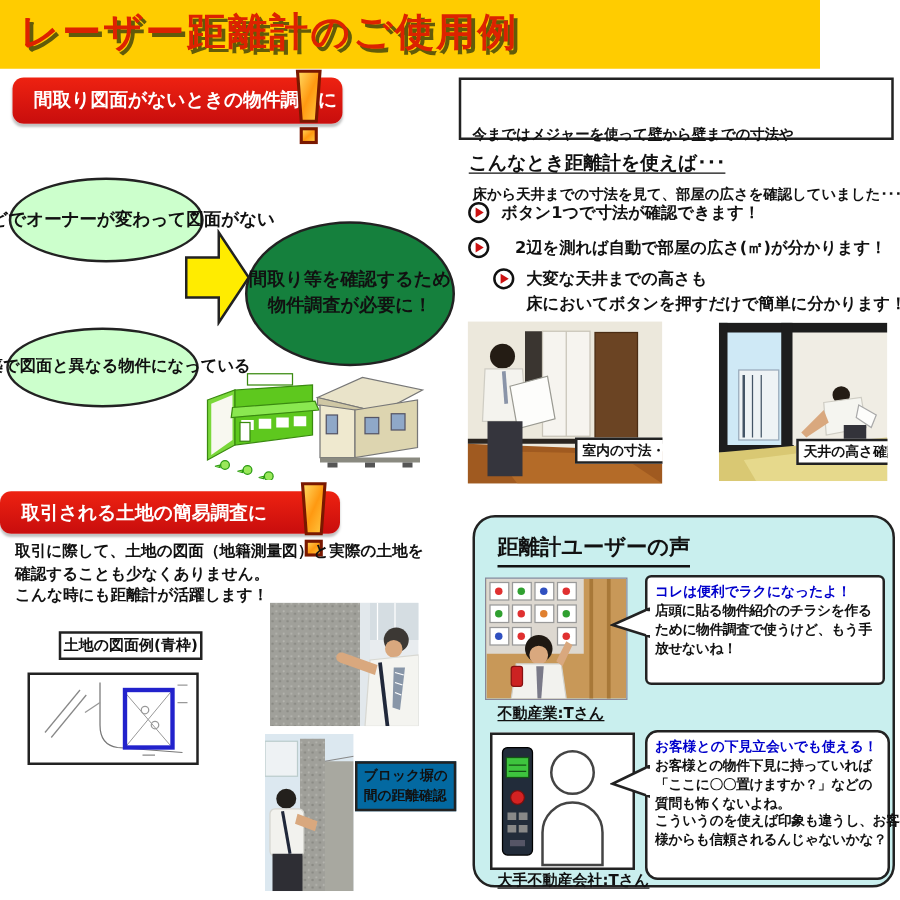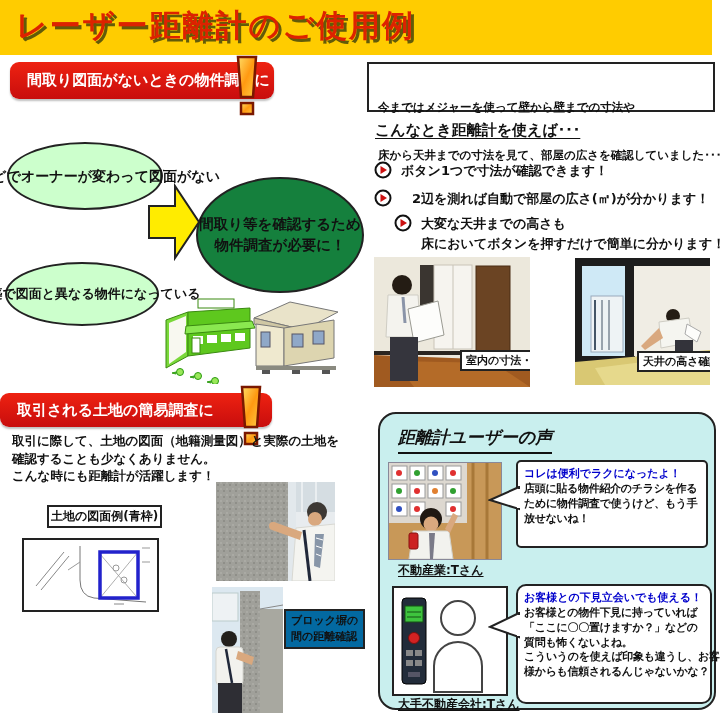--- a/index.html
+++ b/index.html
@@ -1,20 +1,20 @@
 <!DOCTYPE html>
 <html><head>
 <meta charset="utf-8">
 <style>
   html,body{margin:0;padding:0;}
   body{width:720px;height:720px;position:relative;background:#fff;
        font-family:"DejaVu Sans","Liberation Sans",sans-serif;font-weight:bold;color:#111;
        overflow:hidden;}
   .abs{position:absolute;}
-  .band{position:absolute;left:0;top:0;width:712px;height:55px;background:#ffcc00;}
+  .band{position:absolute;left:0;top:0;width:656px;height:55px;background:#ffcc00;}
   .pagetitle{position:absolute;left:16px;top:5px;font-size:31px;letter-spacing:2px;
        color:#dd2200;text-shadow:3px 3px 0 rgba(70,70,10,0.85);white-space:nowrap;}
   .redbar{position:absolute;background:linear-gradient(#ee2211,#c80d0d);border-radius:9px;
        box-shadow:0 2px 2px rgba(0,0,0,0.25);display:flex;align-items:center;}
   .redbar span{color:#fff;font-size:15px;padding-left:17px;white-space:nowrap;}
   .oval{position:absolute;background:#ccffcc;border:2px solid #222;border-radius:50%;
        display:flex;flex-direction:row;justify-content:center;align-items:center;text-align:center;}
   .oval div{white-space:nowrap;}
   .resoval{position:absolute;background:#15803d;border:2px solid #222;border-radius:50%;
        display:flex;flex-direction:column;justify-content:center;align-items:center;text-align:center;
@@ -32,21 +32,21 @@
   .s2body div{white-space:nowrap;}
   .maplabel{position:absolute;left:47px;top:505px;border:2px solid #222;background:#fff;
        font-size:12px;padding:1px 2px;white-space:nowrap;}
   .mapbox{position:absolute;left:22px;top:538px;width:133px;height:70px;border:2px solid #222;background:#fff;}
   .wallcap{position:absolute;left:284px;top:609px;border:2px solid #222;background:#0369a1;
        font-size:11px;line-height:1.45;padding:2px 5px;}
   .wallcap div{white-space:nowrap;}
   .panel{position:absolute;left:378px;top:412px;width:338px;height:298px;background:#c9efee;
        border:2px solid #222;border-radius:18px;box-sizing:border-box;}
   .panelhead{position:absolute;left:18px;top:12px;font-size:17px;border-bottom:2px solid #111;
-       padding-bottom:3px;white-space:nowrap;font-style:italic;}
+       padding-bottom:3px;white-space:nowrap;}
   .photoframe{position:absolute;overflow:hidden;}
   .vcaption{position:absolute;font-size:12px;text-decoration:underline;text-underline-offset:2px;white-space:nowrap;}
   .bubble{position:absolute;background:#fff;border:2px solid #222;border-radius:5px;
        padding:5px 6px;box-sizing:border-box;}
   .bubble .hl{color:#0000cc;font-size:11px;white-space:nowrap;line-height:1.35;}
   .bubble .bl{font-size:11px;letter-spacing:-0.3px;white-space:nowrap;line-height:1.35;}
   .tail{position:absolute;}
   .whitebox{position:absolute;background:#fff;border:2px solid #222;}
 </style>
 </head>

